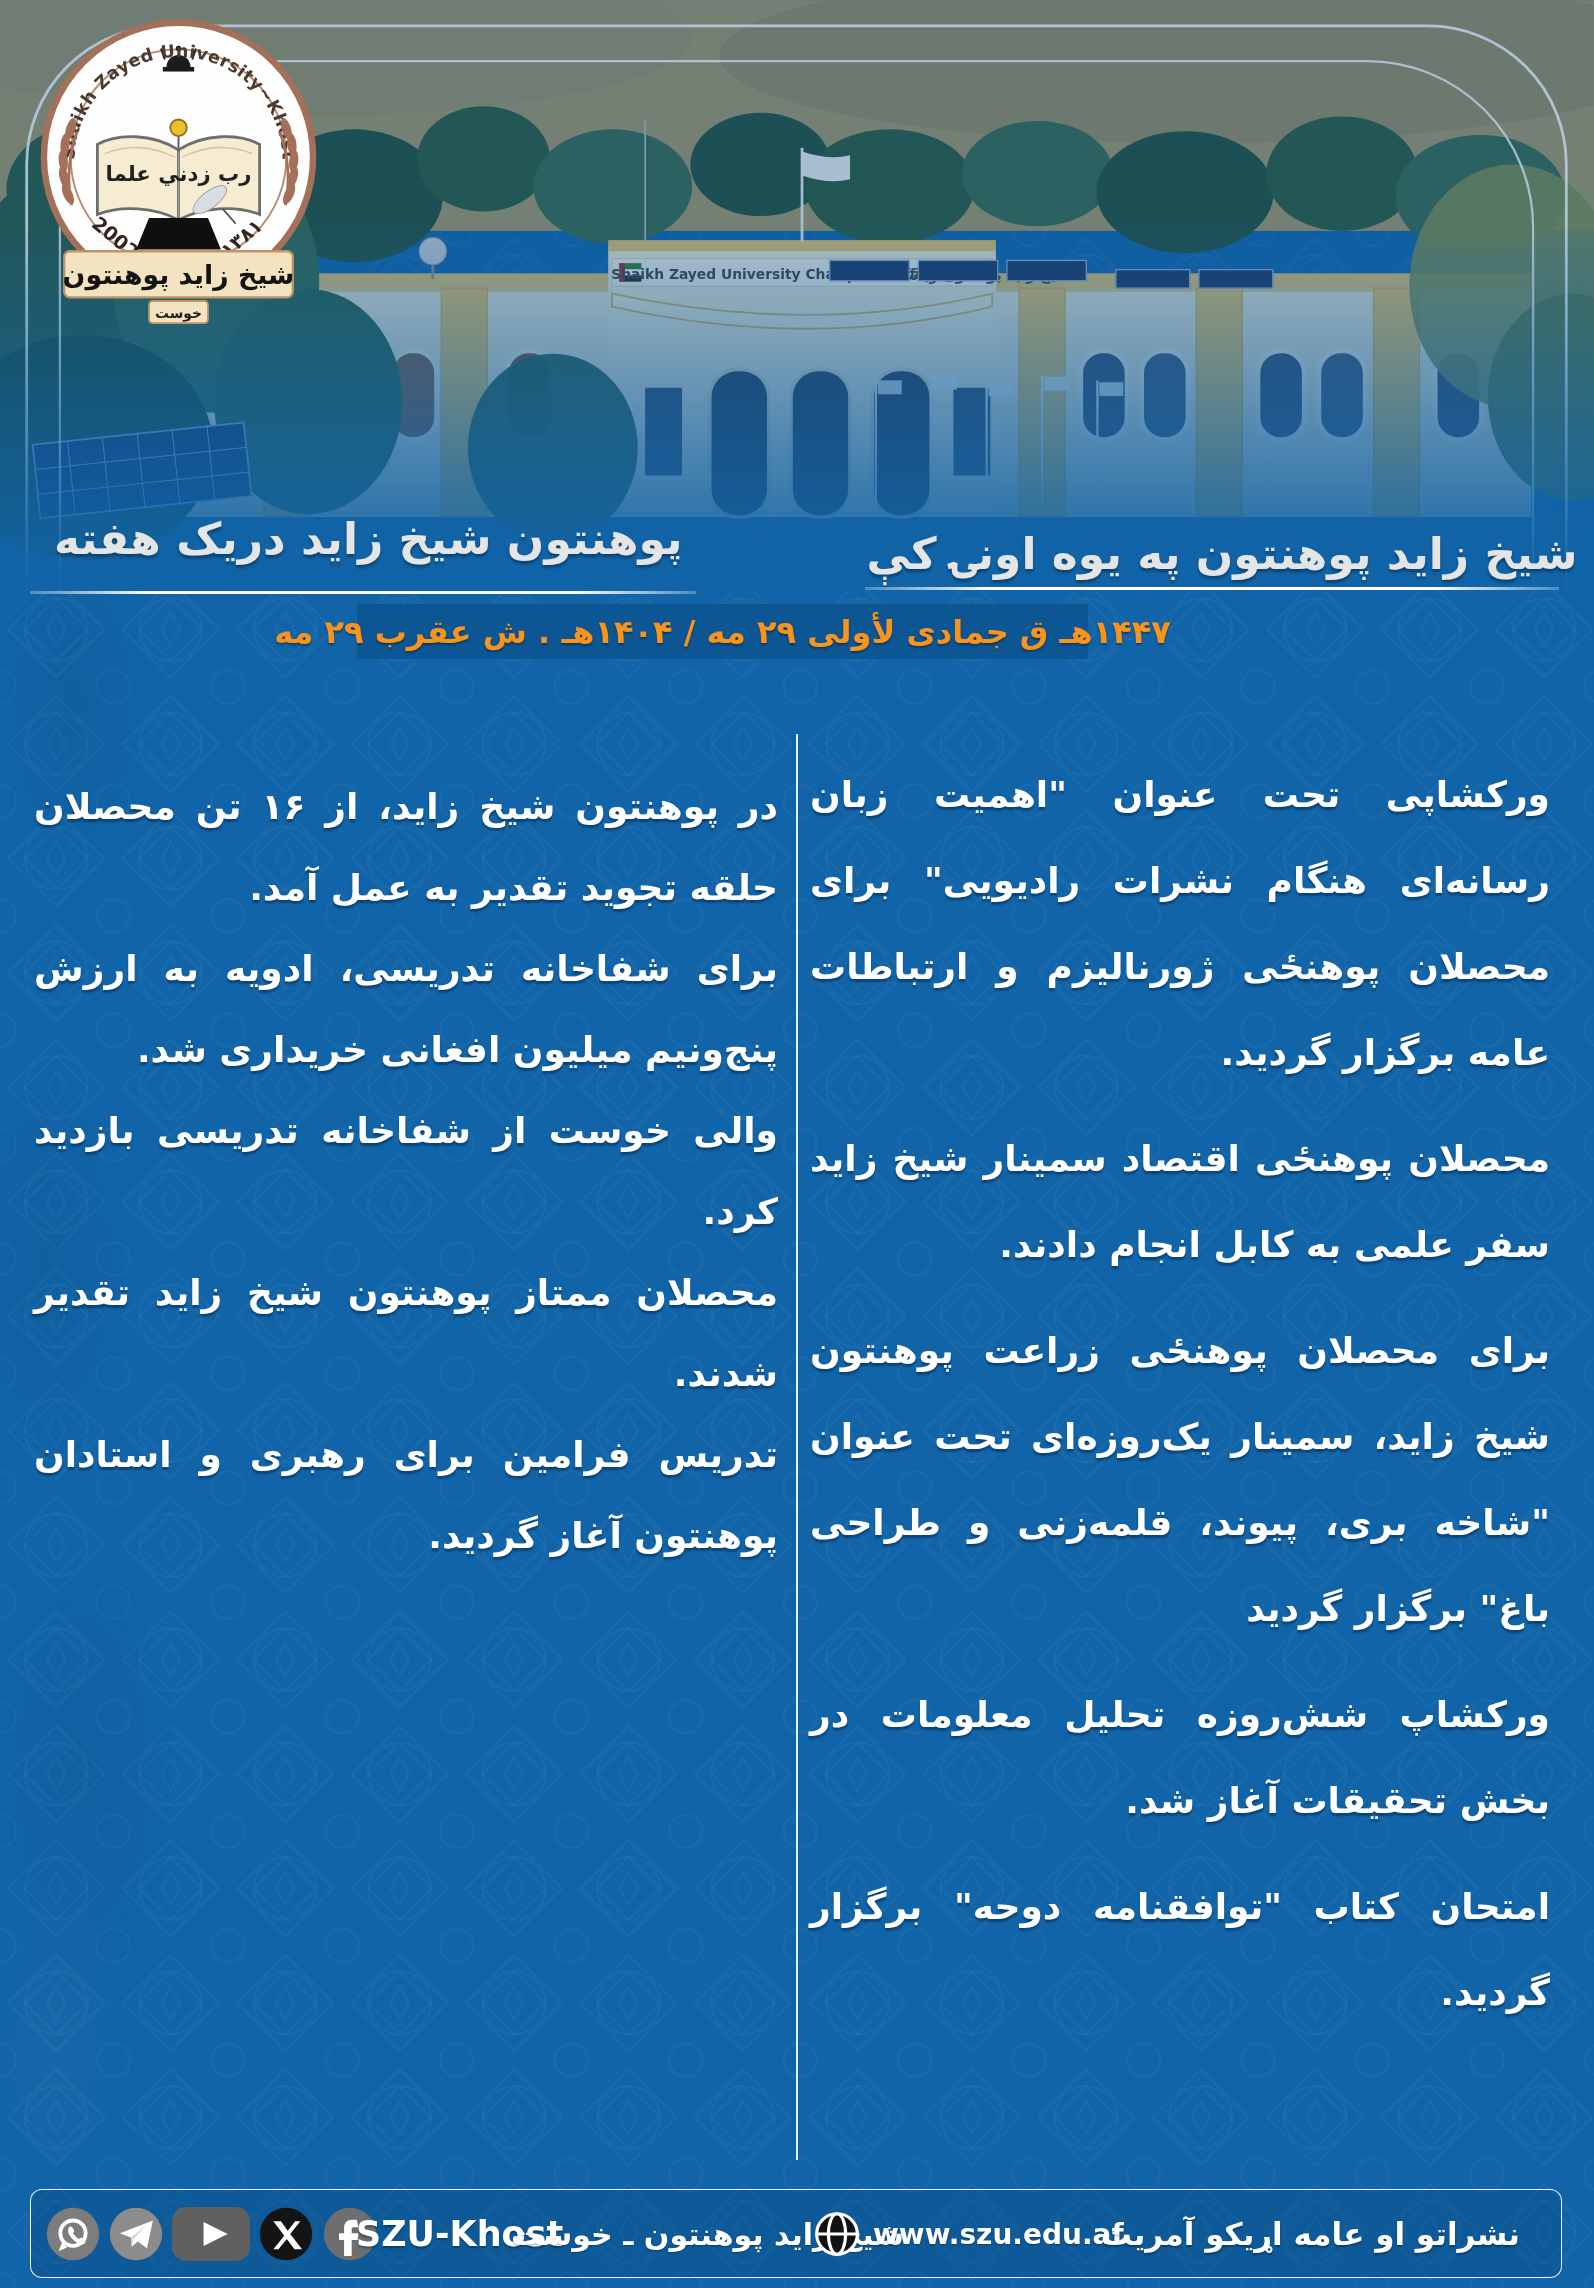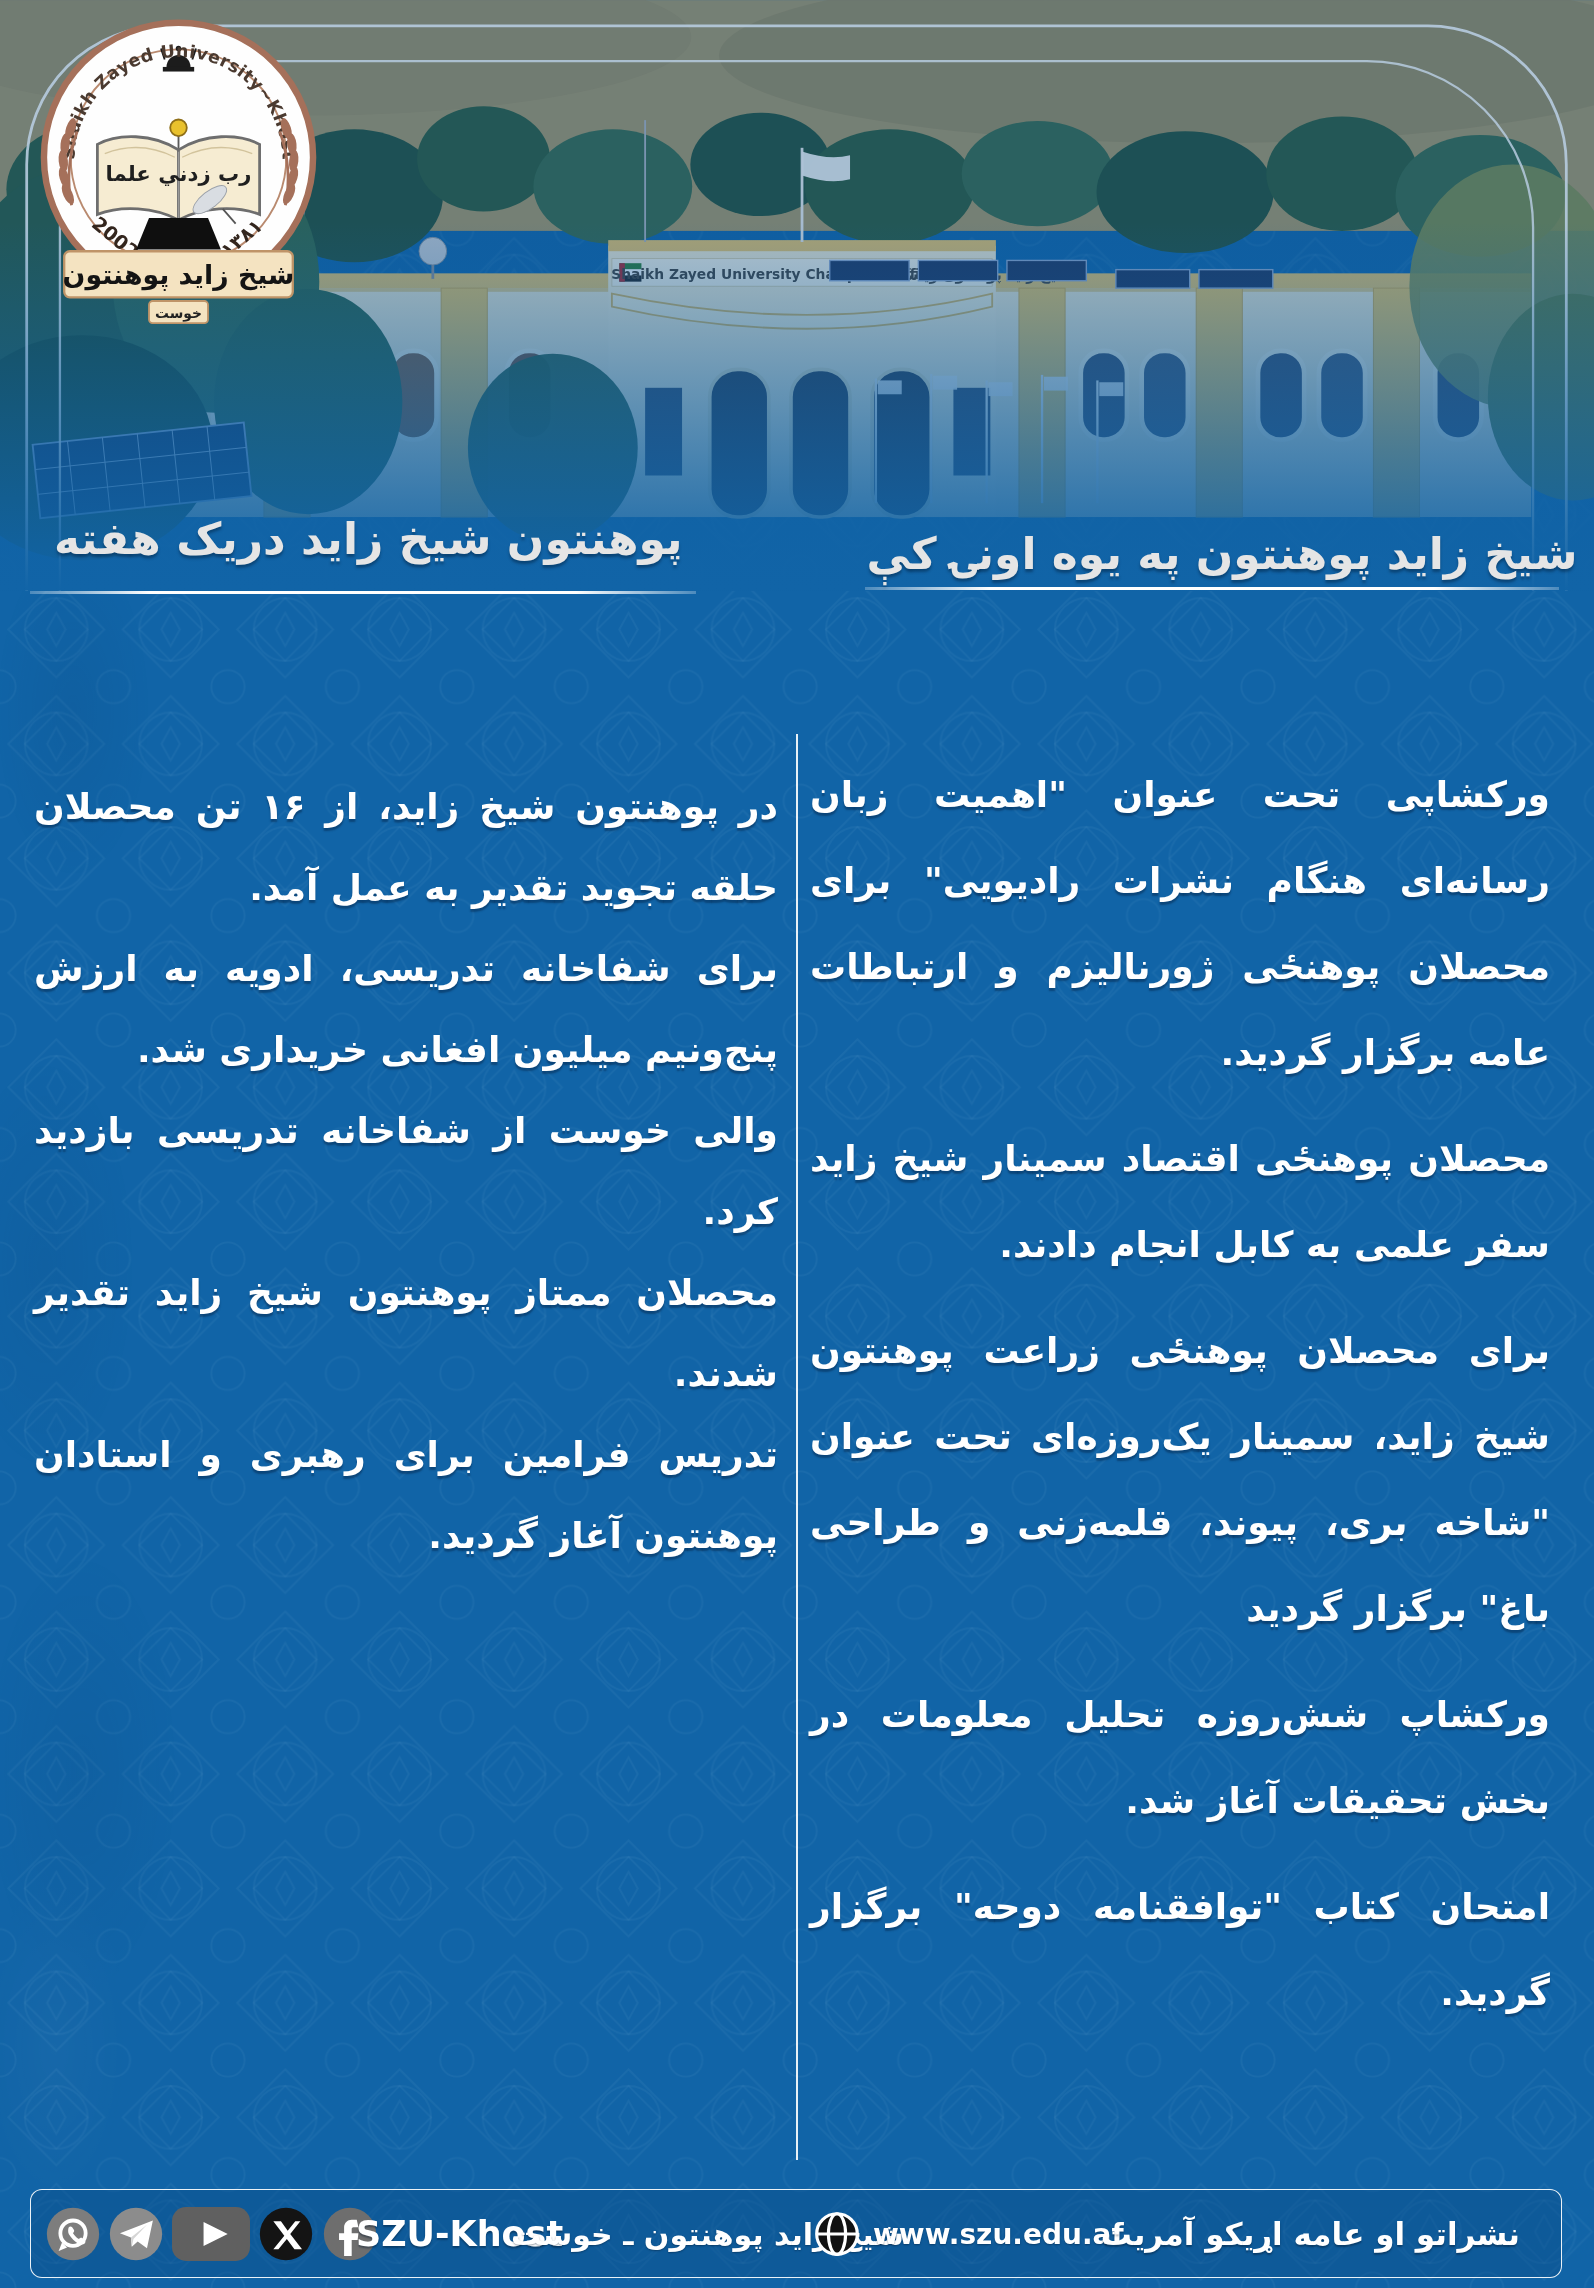--- a/index.html
+++ b/index.html
@@ -284,20 +284,23 @@
     <text x="150" y="288" font-size="29" font-weight="bold" fill="#141414" text-anchor="middle" direction="rtl" font-family="DejaVu Sans, sans-serif">شیخ زاید پوهنتون</text>
     <rect x="118" y="306" width="64" height="24" rx="4" fill="#f4e3c1" stroke="#bf9468" stroke-width="2"></rect>
     <text x="150" y="324" font-size="15" font-weight="bold" fill="#222222" text-anchor="middle" direction="rtl" font-family="DejaVu Sans, sans-serif">خوست</text>
   </svg>
 
   <div class="headline headline-right">شیخ زاید پوهنتون په یوه اونۍ کې</div>
   <div class="head-rule rule-right"></div>
   <div class="headline headline-left">پوهنتون شیخ زاید دریک هفته</div>
   <div class="head-rule rule-left"></div>
 
+  <div class="date-bar">
+    <span>۱۴۴۷هـ ق جمادی لأولی ۲۹ مه / ۱۴۰۴هـ . ش عقرب ۲۹ مه</span>
+  </div>
 
   <div class="divider"></div>
 
   <div class="col col-right">
 
   <p>ورکشاپی تحت عنوان "اهمیت زبان رسانه‌ای هنگام نشرات رادیویی" برای محصلان پوهنځی ژورنالیزم و ارتباطات عامه برگزار گردید.</p>
       <p>محصلان پوهنځی اقتصاد سمینار شیخ زاید سفر علمی به کابل انجام دادند.</p>
       <p>برای محصلان پوهنځی زراعت پوهنتون شیخ زاید، سمینار یک‌روزه‌ای تحت عنوان "شاخه بری، پیوند، قلمه‌زنی و طراحی باغ" برگزار گردید</p>
       <p>ورکشاپ شش‌روزه تحلیل معلومات در بخش تحقیقات آغاز شد.</p>
       <p>امتحان کتاب "توافقنامه دوحه" برگزار گردید.</p>

